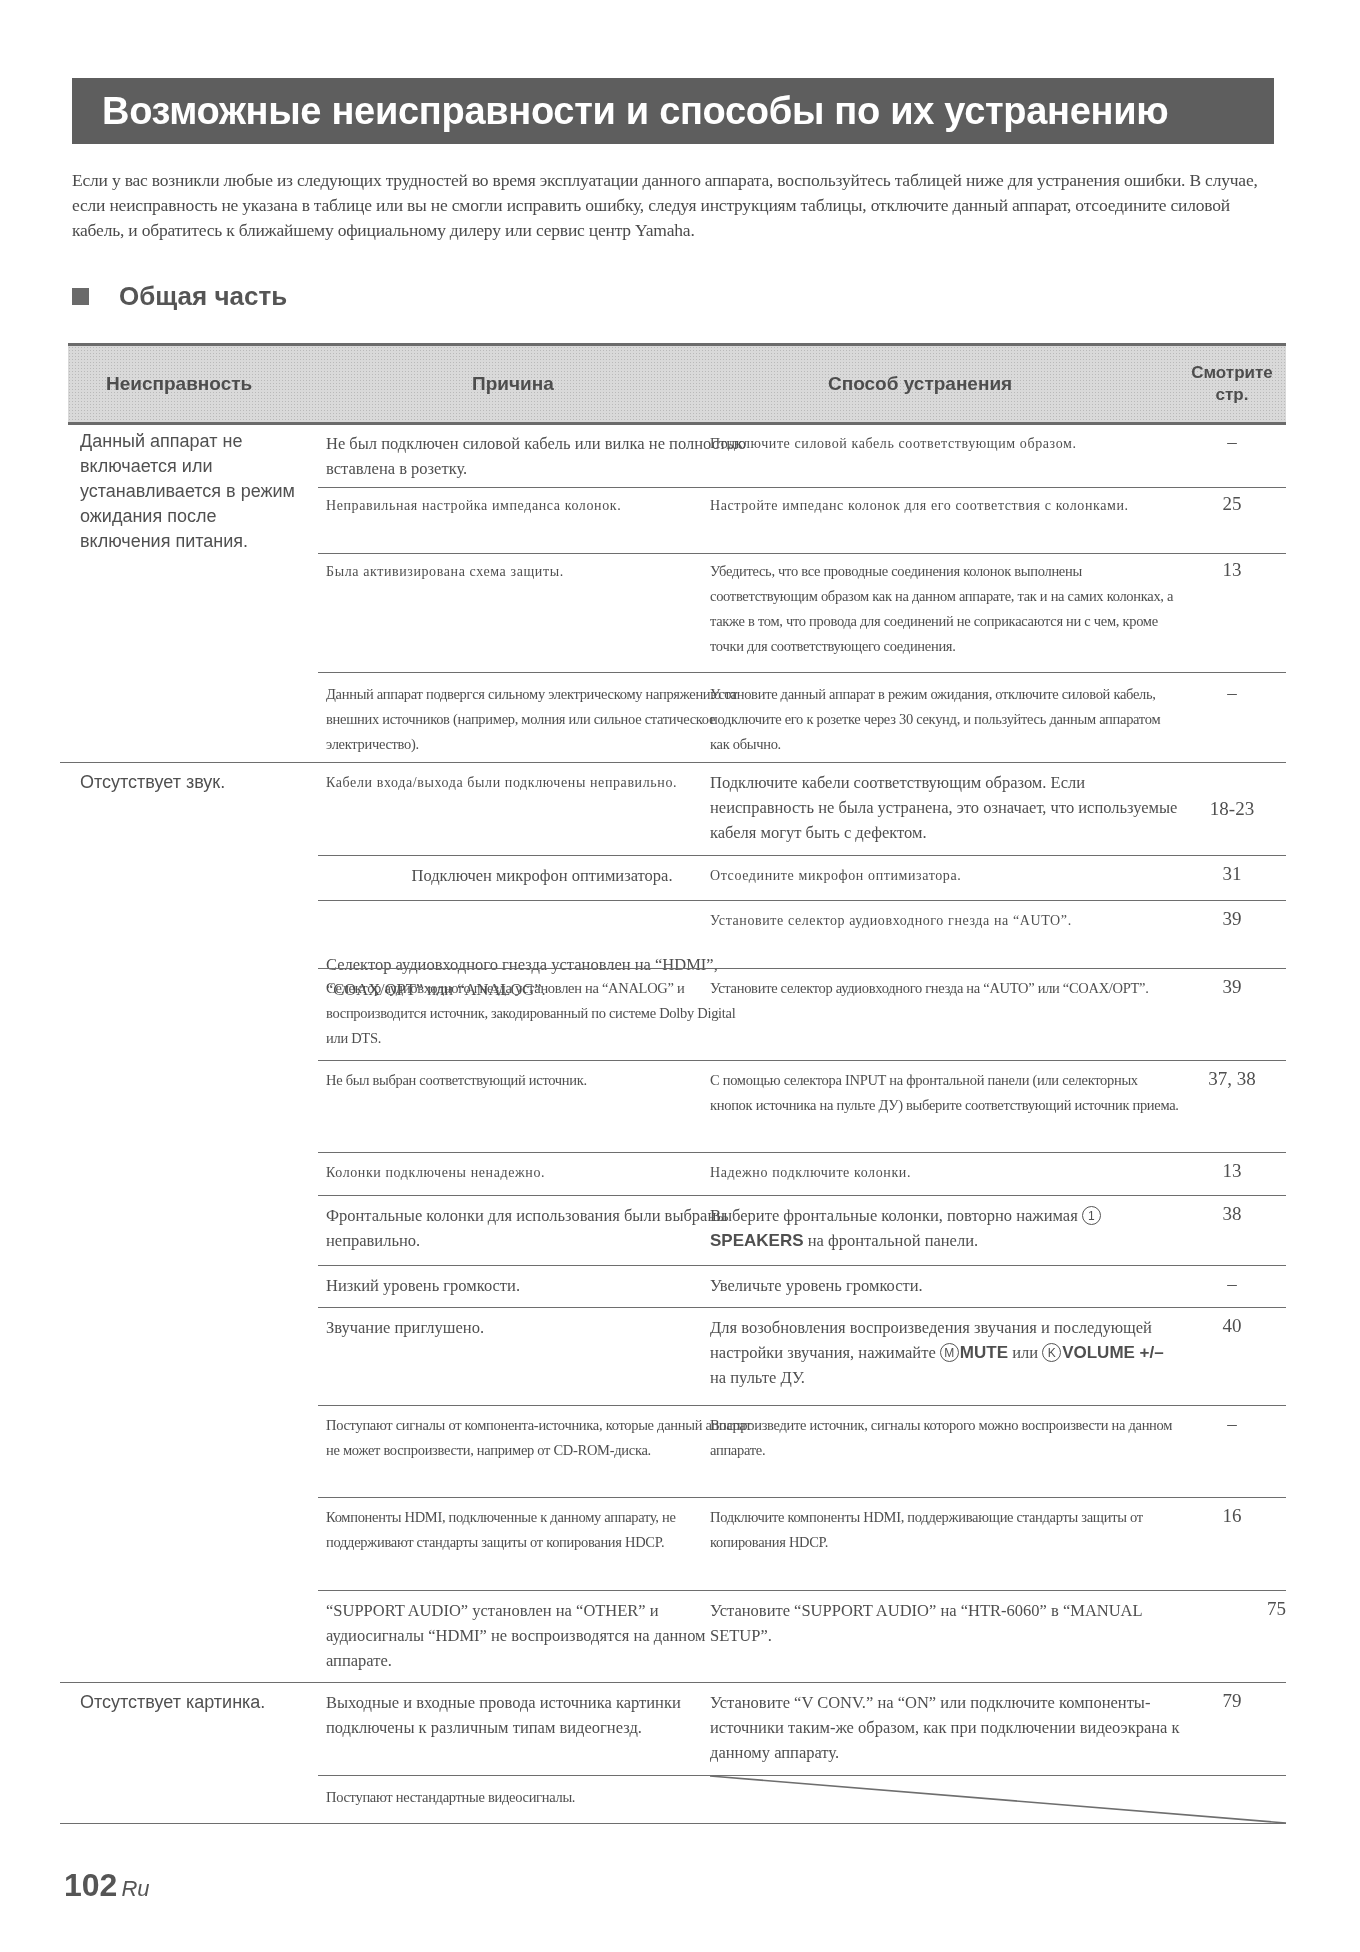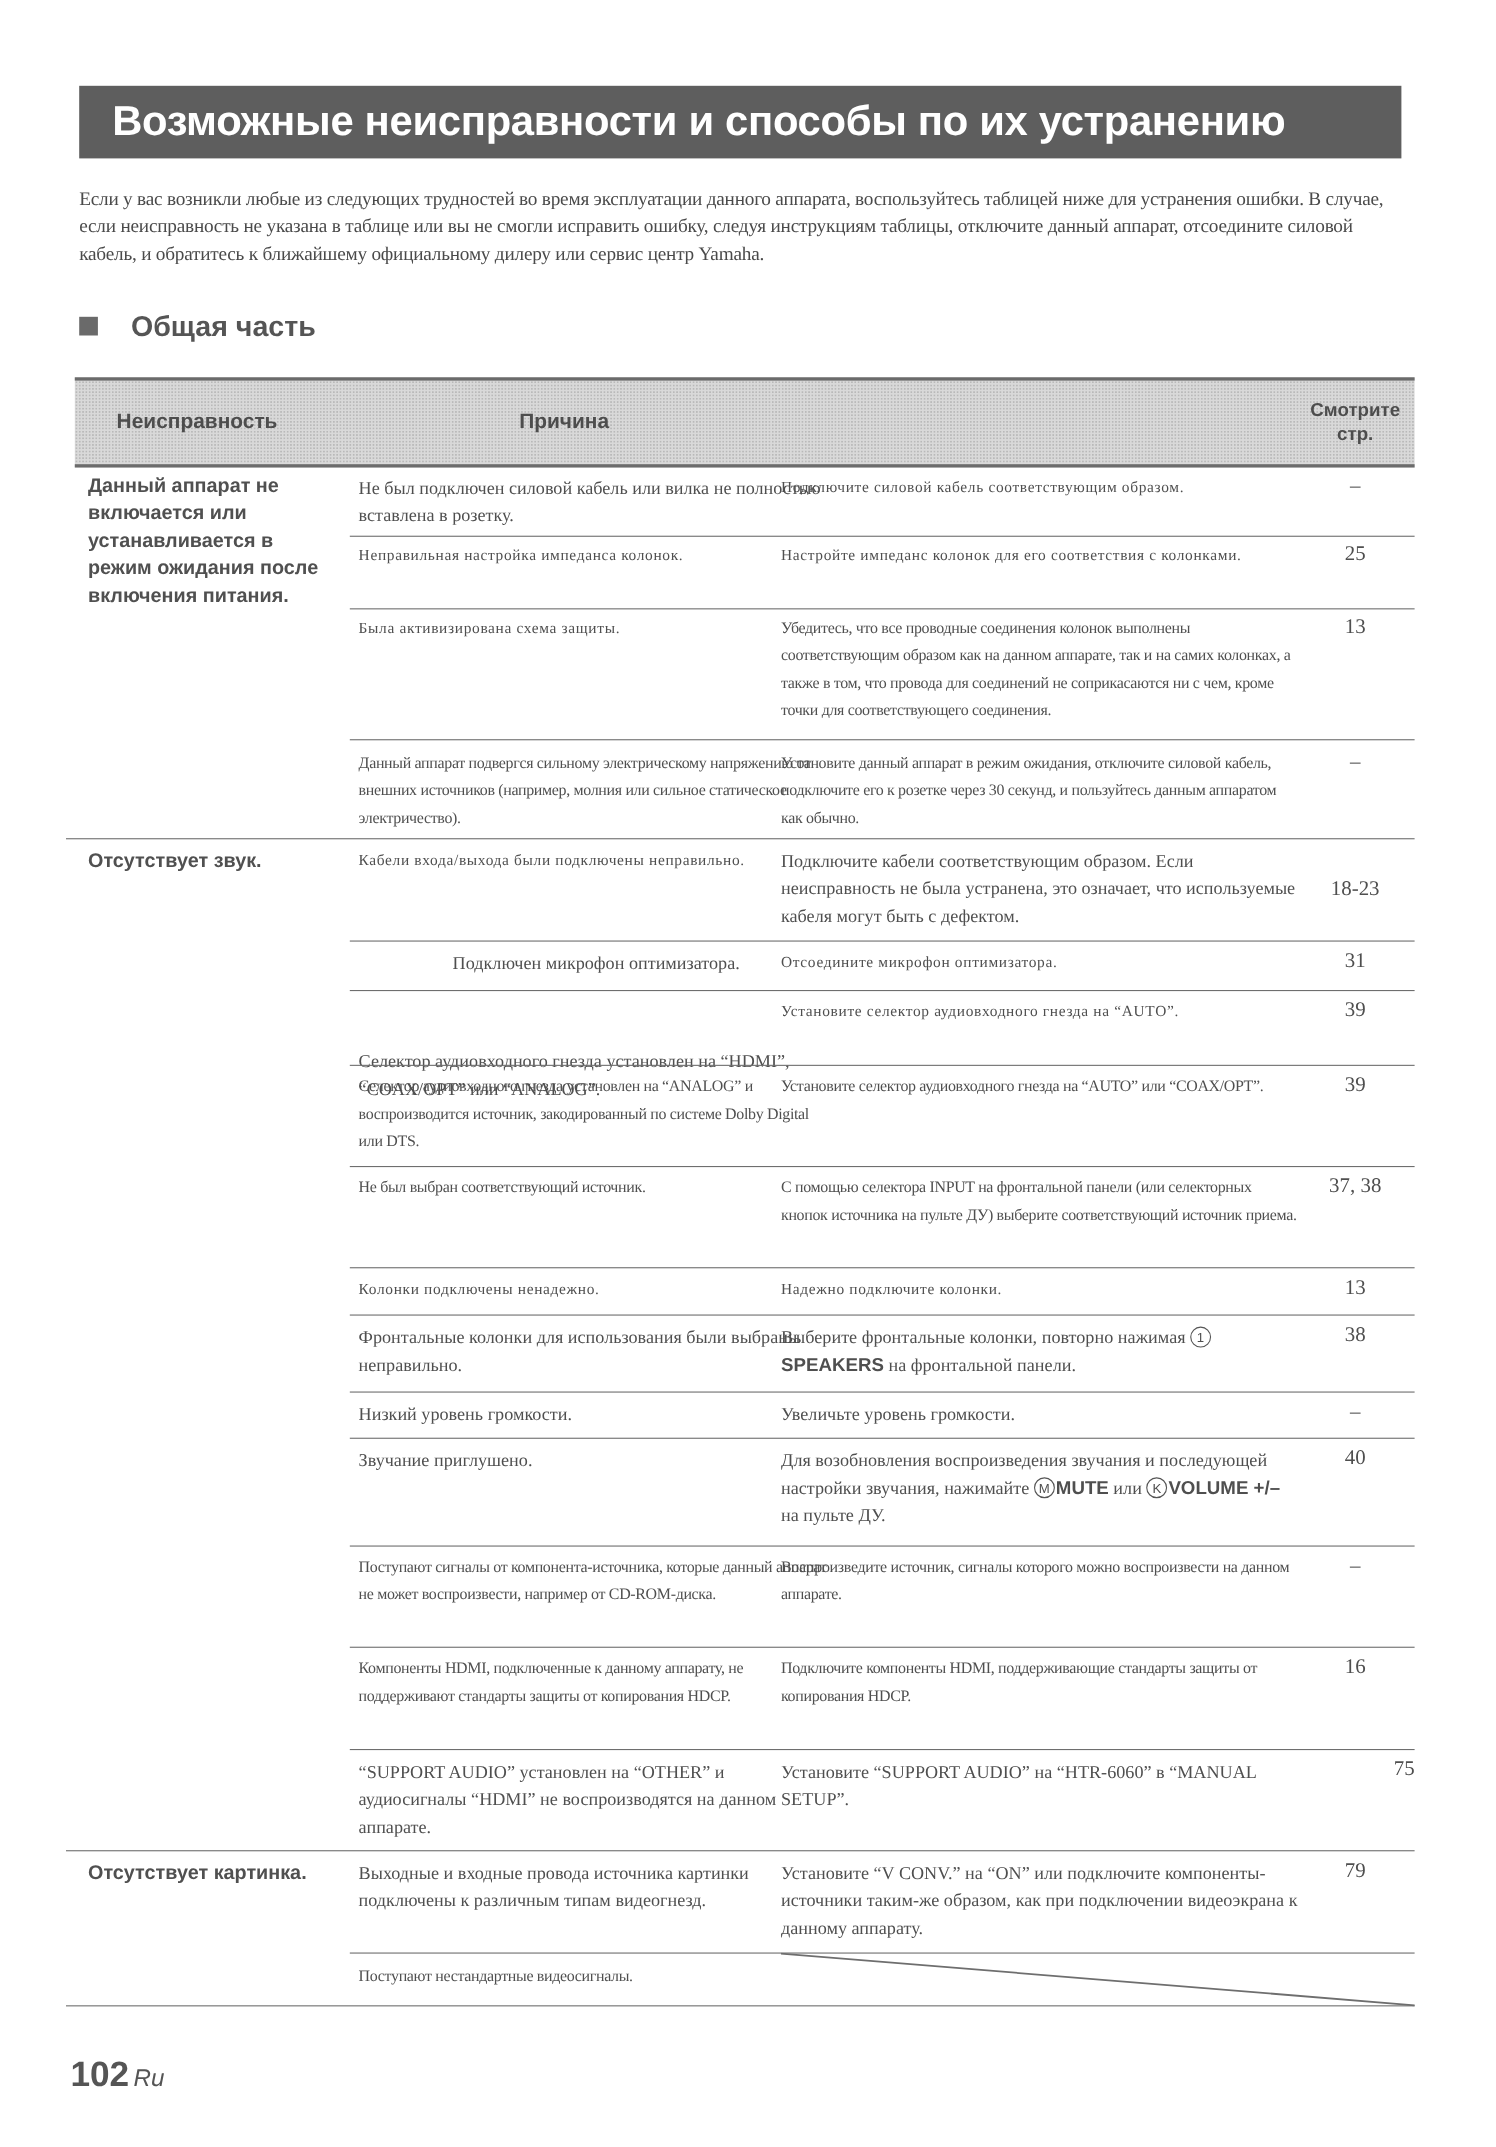--- a/index.html
+++ b/index.html
@@ -30,21 +30,21 @@
   }
   .th { position: absolute; top: 0; height: 76px; display: flex; align-items: center; font-size: 19px; }
   .th.problem { left: 38px; }
   .th.cause { left: 404px; }
   .th.remedy { left: 760px; }
   .th.page { left: 1110px; width: 108px; justify-content: center; text-align: center; font-size: 17px; line-height: 22px; }
 
   .row { position: absolute; left: 0; width: 1218px; }
   .problem-cell {
     position: absolute; left: 12px; width: 230px;
-    font-family: "Liberation Sans", sans-serif; font-weight: bold; font-size: 18px; line-height: 25px; color: #505050;
+    font-family: "Liberation Sans", sans-serif; font-weight: normal; font-size: 18px; line-height: 25px; color: #505050;
   }
   .cause-cell, .remedy-cell, .page-cell {
     position: absolute; font-family: "Liberation Serif", serif; color: #4f4f4f;
   }
   .cause-cell { left: 258px; width: 432px; }
   .remedy-cell { left: 642px; width: 470px; }
   .page-cell { left: 1110px; width: 108px; text-align: center; font-size: 19px; }
   .lg { font-size: 14px; line-height: 25px; letter-spacing: 0.6px; }
   .md { font-size: 16.5px; line-height: 25px; }
   .sm { font-size: 14.5px; line-height: 25px; letter-spacing: -0.3px; }
@@ -67,20 +67,21 @@
 
 <div class="section-head">
   <div class="section-square"></div>
   <div class="section-title">Общая часть</div>
 </div>
 
 <div class="tbl">
   <div class="thead">
     <div class="th problem">Неисправность</div>
     <div class="th cause">Причина</div>
+    <div class="th remedy">Способ устранения</div>
     <div class="th page">Смотрите стр.</div>
   </div>
 
   <div class="row" style="top:82px;">
     <div class="problem-cell" style="top:4px;">Данный аппарат не включается или устанавливается в режим ожидания после включения питания.</div>
   </div>
 
   <div class="row" style="top:82px;">
     <div class="cause-cell md" style="top:6px;">Не был подключен силовой кабель или вилка не полностью вставлена в розетку.</div>
     <div class="remedy-cell lg" style="top:6px;">Подключите силовой кабель соответствующим образом.</div>

